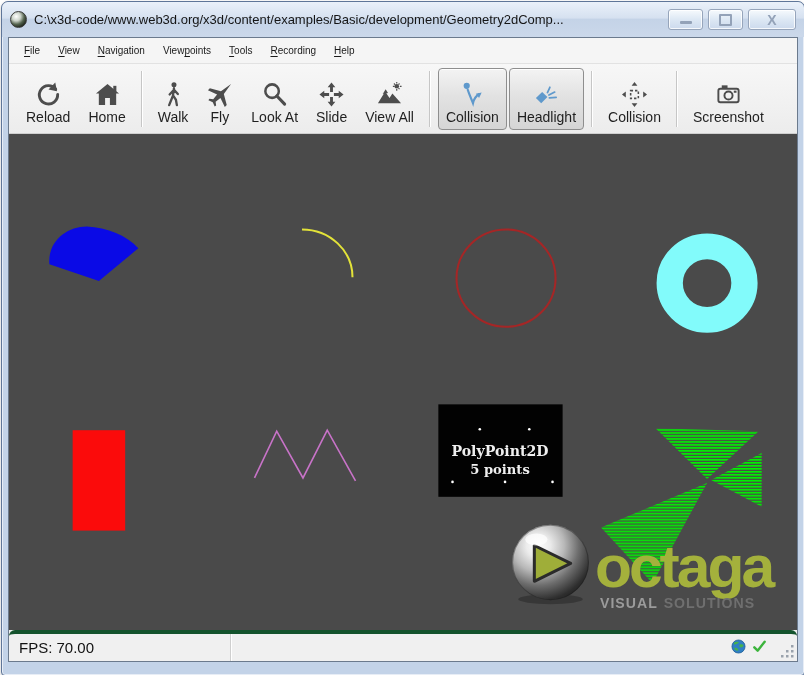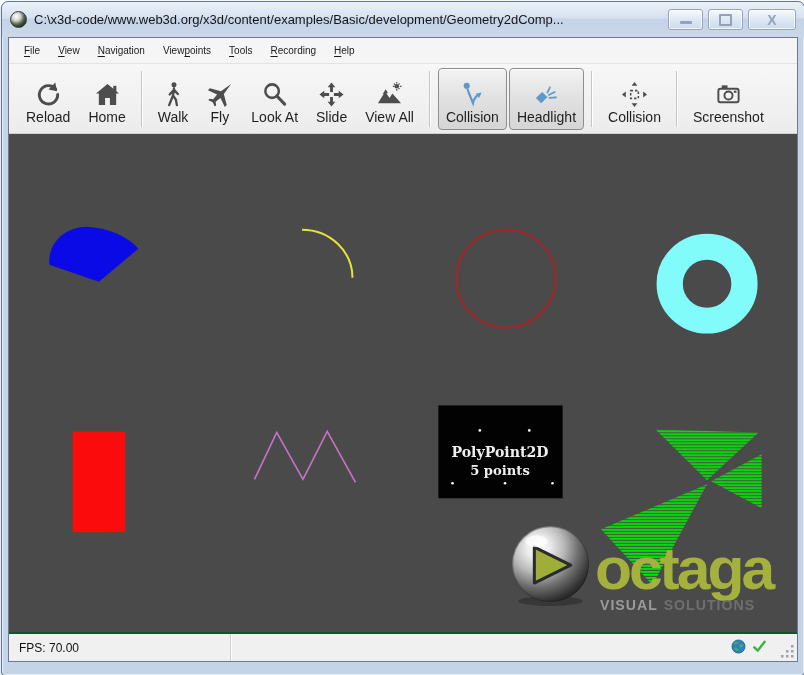--- a/index.html
+++ b/index.html
@@ -35,22 +35,22 @@
     padding:4px 7px 3px;margin:1px 1px;border:1px solid transparent;border-radius:4px;cursor:default;}
   .tb-btn .tb-icon{height:30px;display:flex;align-items:center;justify-content:center;}
   .tb-btn .tb-label{font-size:14px;color:#1f1f1f;line-height:17px;}
   .tb-btn.pressed{border:1px solid #8e8e8e;background:linear-gradient(#f3f3f3,#e2e2e2 45%,#d5d5d5);
     box-shadow:inset 0 1px 0 rgba(255,255,255,.9);}
   .tb-sep{width:1px;background:#c6c6c6;border-right:1px solid #ffffff;margin:4px 6px;}
   
   .viewport{flex:1 1 auto;background:#4a4a4a;position:relative;overflow:hidden;}
   .viewport svg{position:absolute;inset:0;width:100%;height:100%;}
   
-  .statusbar{height:27px;background:#f0f0f0;border-top:2px solid #14532d;display:flex;align-items:center;
-    font-size:12px;color:#111;}
+  .statusbar{height:27px;background:#f0f0f0;border-top:4px solid #14532d;display:flex;align-items:center;
+    font-size:15px;color:#111;border-radius:6px;}
   .status-cell{width:222px;padding-left:10px;box-sizing:border-box;height:100%;display:flex;align-items:center;
     border-right:1px solid #cfcfcf;box-shadow:1px 0 0 #ffffff;}
   .status-spacer{flex:1 1 auto;}
   .status-icons{display:flex;align-items:center;gap:6px;margin-right:14px;}
   .grip{width:14px;height:14px;margin:0 2px 2px 0;align-self:flex-end;}
 </style>
 </head>
 <body>
 
 <div class="window">

